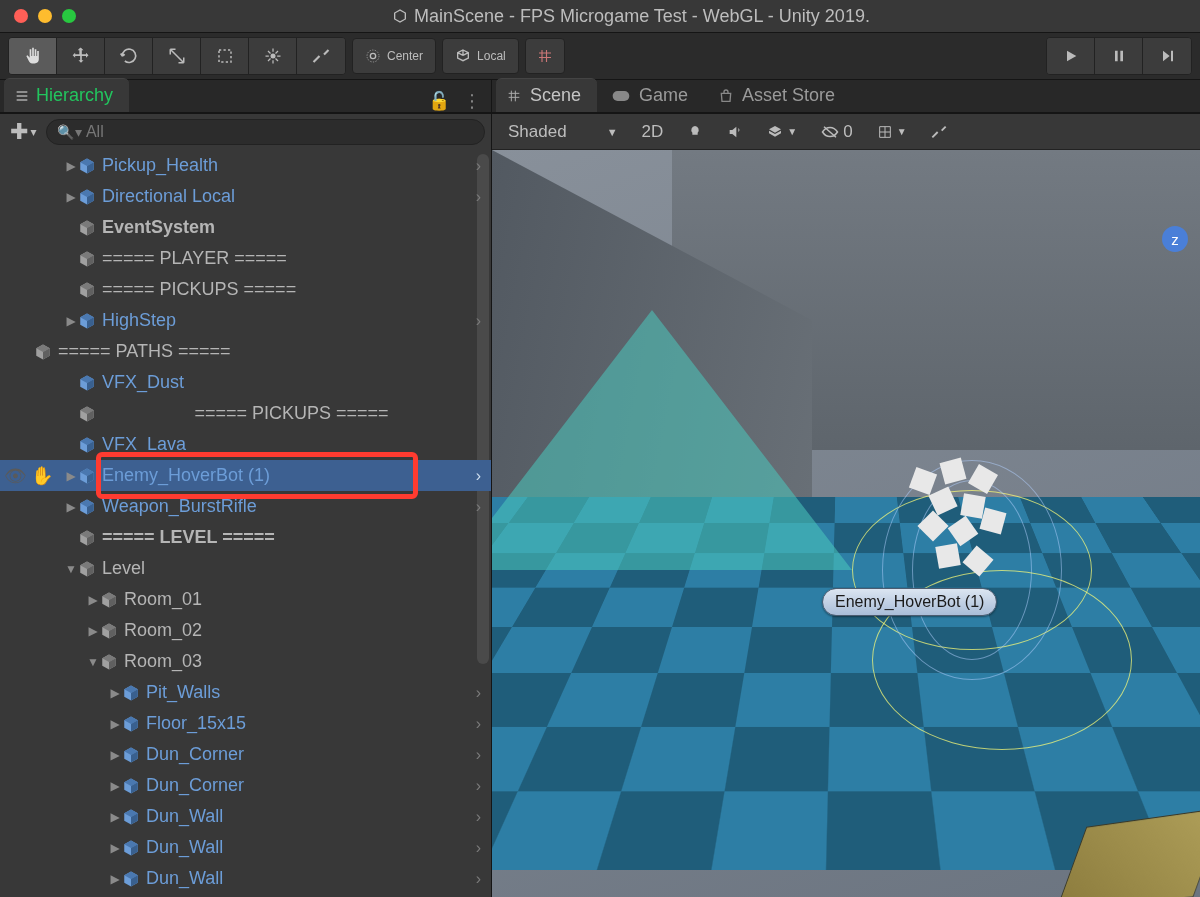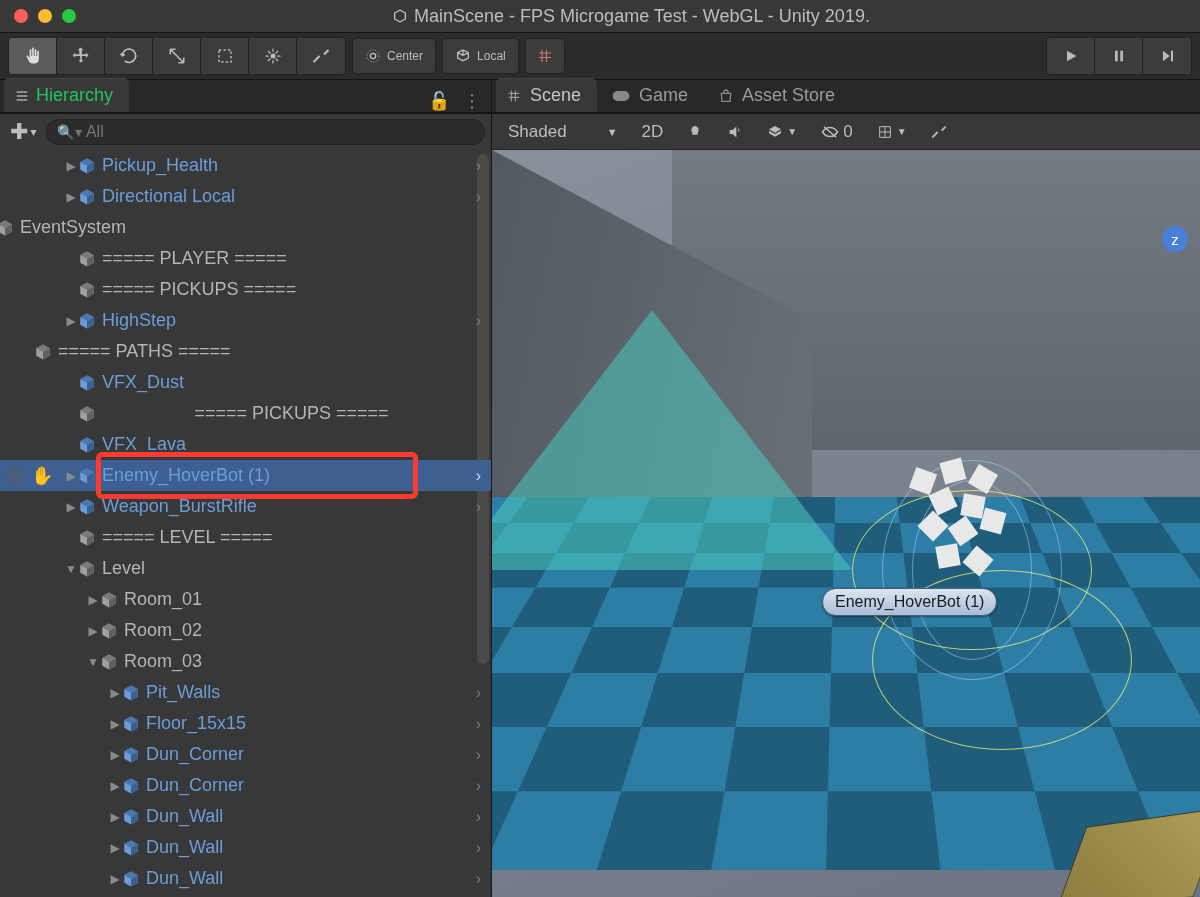--- a/index.html
+++ b/index.html
@@ -215,21 +215,21 @@
           <span class="cube">
             <svg width="18" height="18" viewBox="0 0 24 24">
               <path fill="#6c9dd8" d="M12 2l9 5v10l-9 5-9-5V7l9-5z"></path>
               <path fill="#4a78b0" d="M12 2l9 5-9 5-9-5 9-5z"></path>
               <path fill="#39608f" d="M12 12l9-5v10l-9 5V12z"></path>
             </svg>
           </span>
           <span class="label prefab">Directional Local</span>
           <span class="chev-right">›</span>
         </div>
-        <div class="tree-item" style="">
+        <div class="tree-item" style="padding-left: 82px; font-weight: bold;">
           <span class="expand-arrow" style="margin-left:-18px"></span>
           <span class="cube">
             <svg width="18" height="18" viewBox="0 0 24 24">
               <path fill="#a0a0a0" d="M12 2l9 5v10l-9 5-9-5V7l9-5z"></path>
               <path fill="#7a7a7a" d="M12 2l9 5-9 5-9-5 9-5z"></path>
               <path fill="#606060" d="M12 12l9-5v10l-9 5V12z"></path>
             </svg>
           </span>
           <span class="label gray">EventSystem</span>
         </div>
@@ -330,21 +330,21 @@
           <span class="cube">
             <svg width="18" height="18" viewBox="0 0 24 24">
               <path fill="#6c9dd8" d="M12 2l9 5v10l-9 5-9-5V7l9-5z"></path>
               <path fill="#4a78b0" d="M12 2l9 5-9 5-9-5 9-5z"></path>
               <path fill="#39608f" d="M12 12l9-5v10l-9 5V12z"></path>
             </svg>
           </span>
           <span class="label prefab">Weapon_BurstRifle</span>
           <span class="chev-right">›</span>
         </div>
-        <div class="tree-item" style="padding-left: 82px;">
+        <div class="tree-item" style="padding-left: 82px; font-weight: bold;">
           <span class="expand-arrow" style="margin-left:-18px"></span>
           <span class="cube">
             <svg width="18" height="18" viewBox="0 0 24 24">
               <path fill="#a0a0a0" d="M12 2l9 5v10l-9 5-9-5V7l9-5z"></path>
               <path fill="#7a7a7a" d="M12 2l9 5-9 5-9-5 9-5z"></path>
               <path fill="#606060" d="M12 12l9-5v10l-9 5V12z"></path>
             </svg>
           </span>
           <span class="label gray">===== LEVEL =====</span>
         </div>

